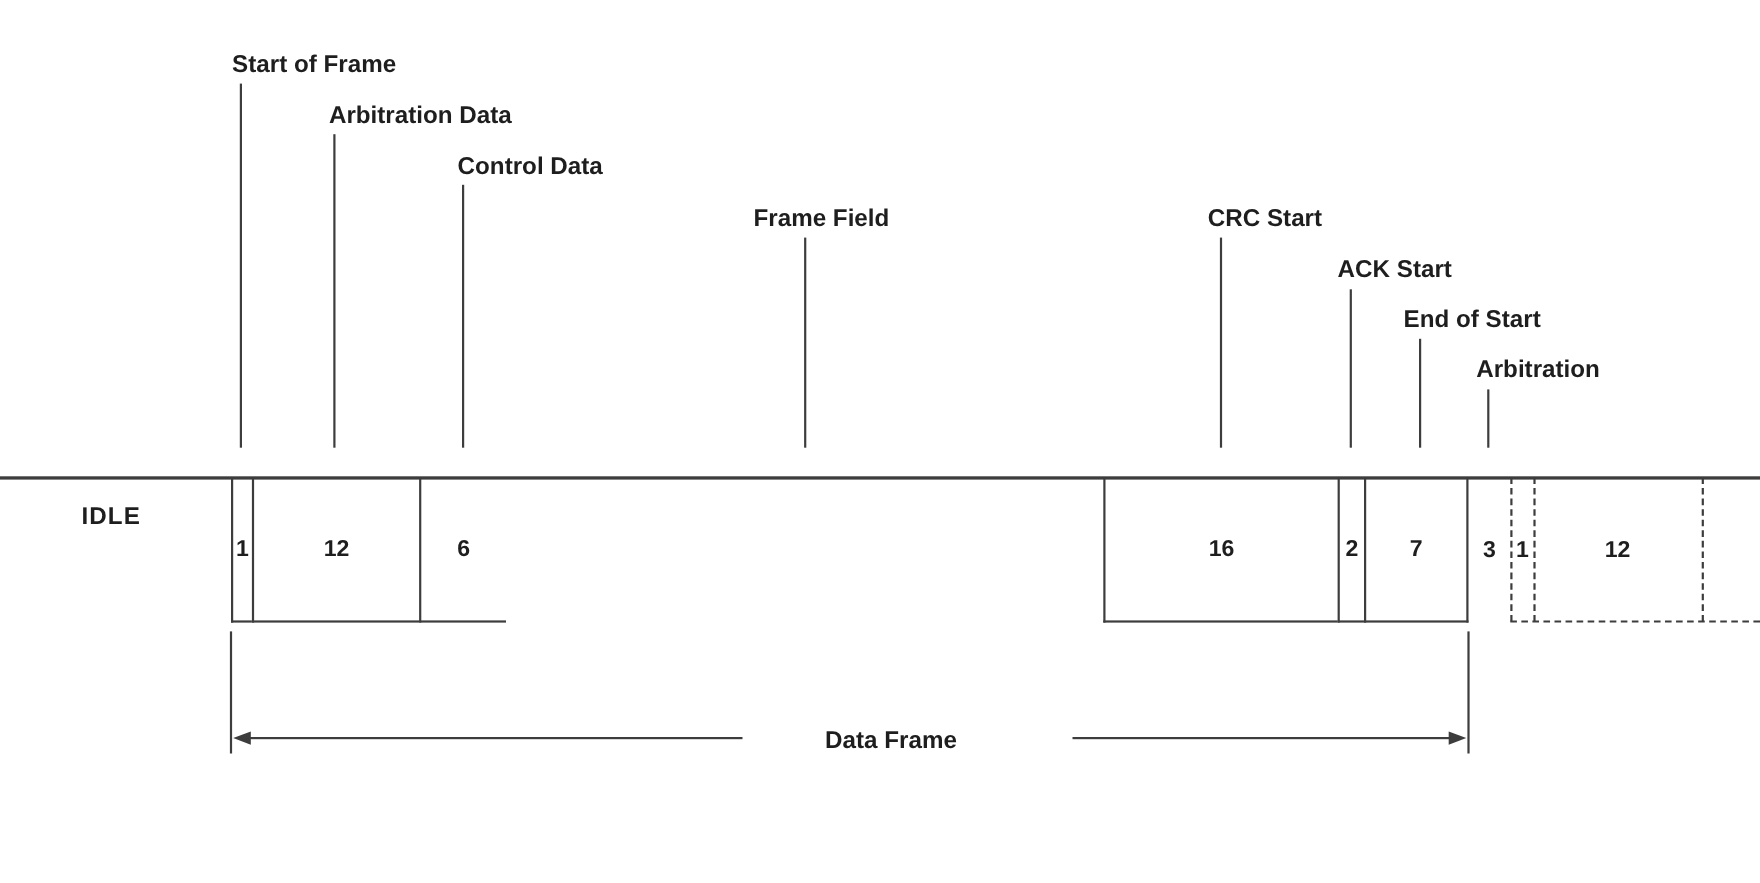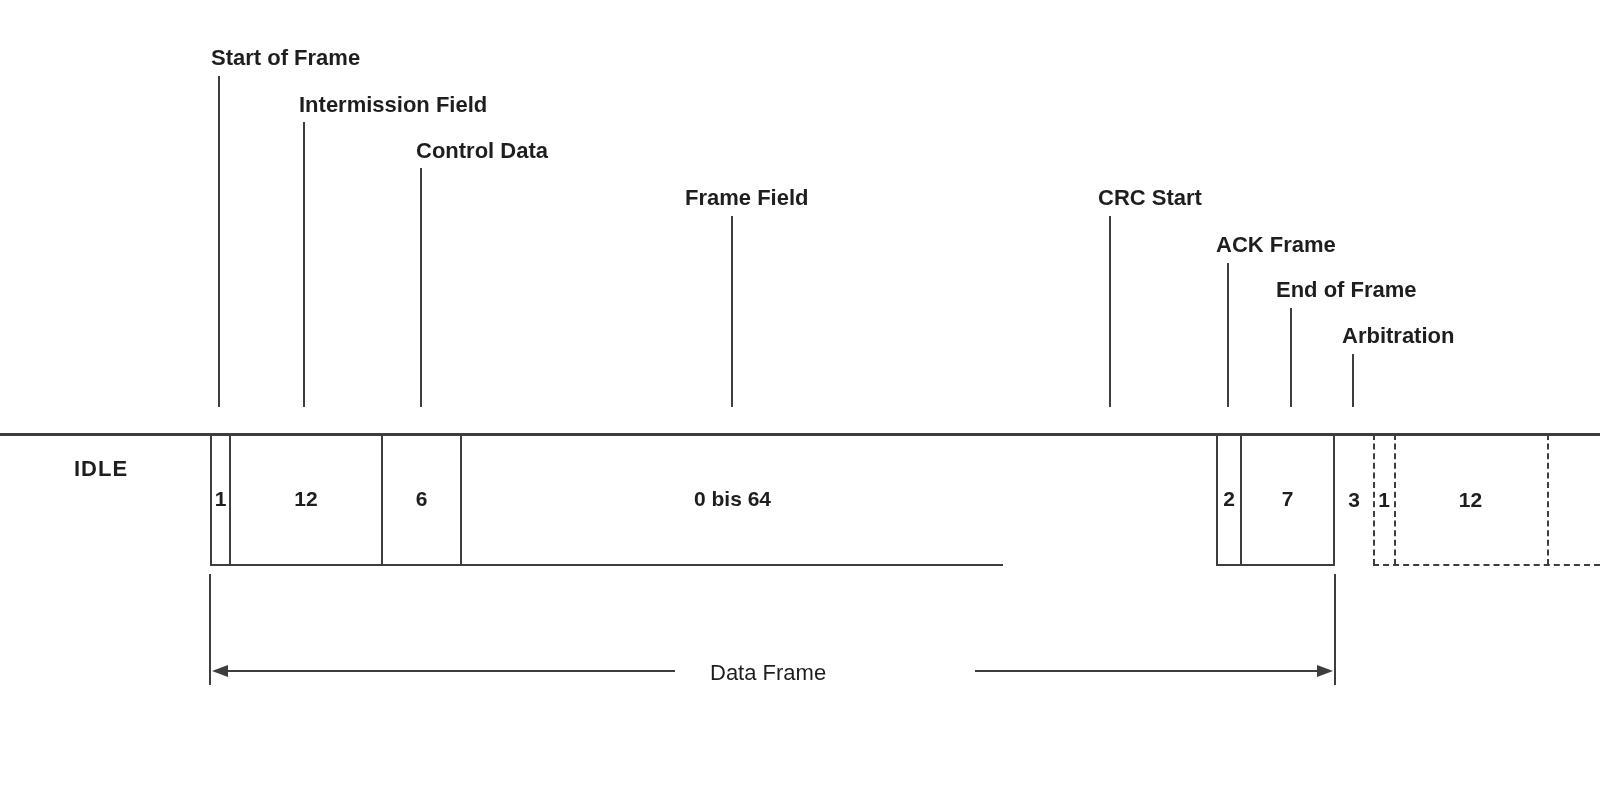--- a/index.html
+++ b/index.html
@@ -47,60 +47,60 @@
   .dash-b{position:absolute;left:1373px;top:564px;width:227px;height:0;border-top:2px dashed var(--c-line,#3d3d3d);}
 
   
   .tick{position:absolute;width:2px;background:var(--c-line,#3d3d3d);}
   .aline{position:absolute;height:2px;background:var(--c-line,#3d3d3d);}
   .ahead{position:absolute;width:0;height:0;border-top:6px solid transparent;border-bottom:6px solid transparent;}
   .ahead.left{border-right:16px solid var(--c-line,#3d3d3d);}
   .ahead.right{border-left:16px solid var(--c-line,#3d3d3d);}
   .spanlbl{
     position:absolute;left:710px;top:660px;width:200px;
-    text-align:left;font-weight:normal;font-size:22px;
+    text-align:center;font-weight:bold;font-size:22px;
     color:var(--c-text,#1e1e1e);white-space:nowrap;
   }
   .idle{
     position:absolute;left:74px;top:456px;
     font-weight:bold;font-size:22px;letter-spacing:1px;
     color:var(--c-text,#1e1e1e);
     text-align:right;
   }
 </style>
 </head>
 <body style="--c-background: #ffffff; --c-line: #3d3d3d; --c-text: #1e1e1e;">
 
 <div id="diagram">
 
   <div class="lbl" style="left:211px;top:46px">Start of Frame</div>
-  <div class="lbl" style="left:299px;top:93px">Intermission Field</div>
+  <div class="lbl" style="left:299px;top:93px">Arbitration Data</div>
   <div class="lbl" style="left:416px;top:139px">Control Data</div>
   <div class="lbl" style="left:685px;top:186px">Frame Field</div>
   <div class="lbl" style="left:1098px;top:186px">CRC Start</div>
-  <div class="lbl" style="left:1216px;top:233px">ACK Frame</div>
-  <div class="lbl" style="left:1276px;top:278px">End of Frame</div>
+  <div class="lbl" style="left:1216px;top:233px">ACK Start</div>
+  <div class="lbl" style="left:1276px;top:278px">End of Start</div>
   <div class="lbl" style="left:1342px;top:324px">Arbitration</div>
 
   <div class="pline" style="left:218px;top:76px;height:331px"></div>
   <div class="pline" style="left:303px;top:122px;height:285px"></div>
   <div class="pline" style="left:420px;top:168px;height:239px"></div>
   <div class="pline" style="left:731px;top:216px;height:191px"></div>
   <div class="pline" style="left:1109px;top:216px;height:191px"></div>
   <div class="pline" style="left:1227px;top:263px;height:144px"></div>
   <div class="pline" style="left:1290px;top:308px;height:99px"></div>
   <div class="pline" style="left:1352px;top:354px;height:53px"></div>
 
   <div class="busline"></div>
   <div class="idle">IDLE</div>
 
   <div class="fbox" style="left:210px;width:19px">1</div>
   <div class="fbox" style="left:229px;width:152px">12</div>
   <div class="fbox" style="left:381px;width:79px">6</div>
-  <div class="fbox" style="left:460px;width:543px">0 bis 64</div>
+  <div class="fbox" style="left:1003px;width:213px">16</div>
   <div class="fbox" style="left:1216px;width:24px">2</div>
   <div class="fbox last" style="left:1240px;width:95px">7</div>
 
   <div class="numcell" style="left:1335px;width:38px">3</div>
 
   <div class="dash-v" style="left:1373px"></div>
   <div class="dash-v" style="left:1394px"></div>
   <div class="dash-v" style="left:1547px"></div>
   <div class="dash-b"></div>
   <div class="numcell" style="left:1374px;width:20px">1</div>

